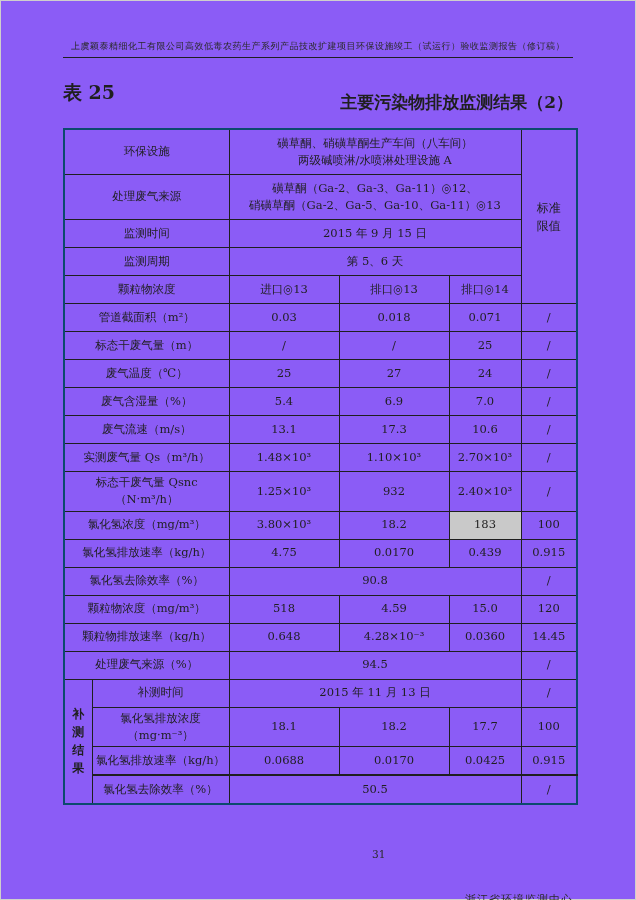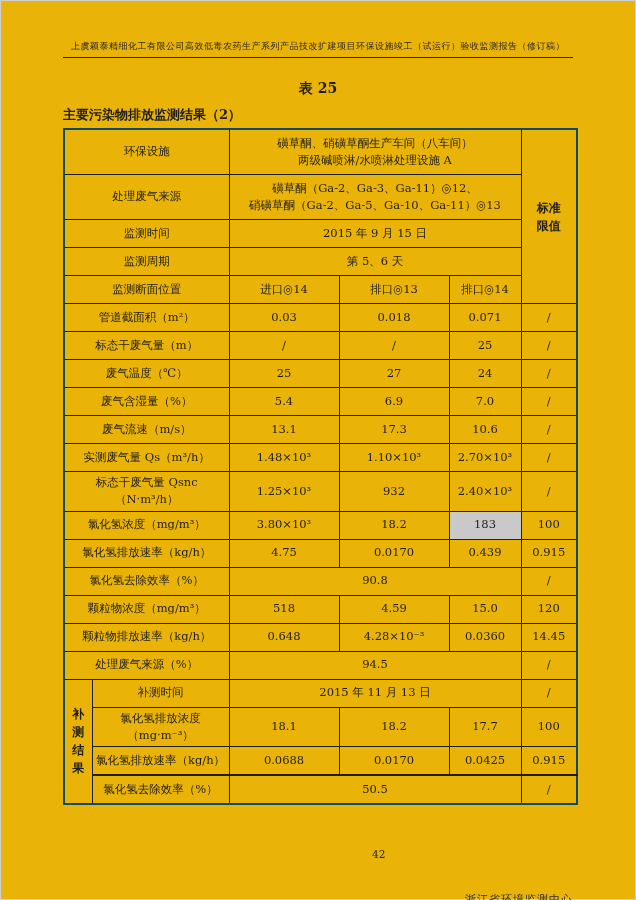--- a/index.html
+++ b/index.html
@@ -1,61 +1,61 @@
 <!DOCTYPE html>
 <html><head>
 <meta charset="utf-8">
 <style>
   html,body{margin:0;padding:0;background:#e8e8e6;}
   .page{
     position:relative;
     width:636px;height:900px;
-    background:#eab308;
+    background:#8b5cf6;
     box-shadow:0 0 0 1px #cfcfcd inset;
     font-family:"DejaVu Serif", serif;
     color:#1f1f1f;
     overflow:hidden;
   }
   .running-head{
     position:absolute;top:40px;left:63px;width:510px;
     font-size:9px;letter-spacing:0.5px;text-align:center;
     color:#2a2a2a;
     padding-bottom:4px;
     border-bottom:1.5px solid #1f1f1f;
     white-space:nowrap;overflow:hidden;
   }
   .title-line1{
     position:absolute;top:80px;left:63px;width:510px;
-    font-size:14px;font-weight:bold;
-    display:flex;justify-content:center;gap:34px;
+    font-size:19px;font-weight:bold;
+    display:flex;gap:34px;
     white-space:nowrap;
   }
   .title-line2{
-    position:absolute;top:106px;left:63px;width:510px;
-    font-size:13px;font-weight:bold;text-align:left;
+    position:absolute;top:91px;left:63px;width:510px;
+    font-size:17px;font-weight:bold;text-align:right;
   }
   table.rpt{
     position:absolute;top:128px;left:63px;
     width:513px;
     border-collapse:collapse;
     table-layout:fixed;
     font-size:11.5px;
   }
   table.rpt td{
     border:1px solid #1f1f1f;
     text-align:center;
     vertical-align:middle;
     padding:2px 3px;
     line-height:1.5;
     overflow:hidden;
   }
   table.rpt{border:2px solid #0c4a6e;}
   td.lbl{font-size:11.5px;}
   td.lim{font-size:11.5px;}
-  td.limhead{font-weight:bold;white-space:pre-line;font-size:12px;}
+  td.limhead{font-weight:normal;white-space:pre-line;font-size:12px;}
   td.side{font-weight:bold;font-size:12px;line-height:1.9;padding:0 4px;}
   td.hl{background:#c9c9c9;margin-left:8px;}
   td.b{font-weight:normal;}
   tr.h27 td{height:23px;}
   tr.h44 td{height:40px;}
   tr.thickbot td{border-bottom:2.5px solid #1f1f1f;}
   .two-line{white-space:pre-line;margin-left:40px;}
   .footer-page{
     position:absolute;top:848px;left:372px;
     font-size:10.5px;color:#2a2a2a;
@@ -101,22 +101,22 @@
       </tr>
       <tr class="h27">
         <td class="lbl" colspan="2">监测时间</td>
         <td colspan="3">2015 年 9 月 15 日</td>
       </tr>
       <tr class="h27">
         <td class="lbl" colspan="2">监测周期</td>
         <td colspan="3">第 5、6 天</td>
       </tr>
       <tr class="h27">
-        <td class="lbl" colspan="2">监测断面位置</td>
-        <td>进口◎14</td>
+        <td class="lbl" colspan="2">颗粒物浓度</td>
+        <td>进口◎13</td>
         <td>排口◎13</td>
         <td>排口◎14</td>
       </tr>
 
       <tr class="h27">
         <td class="lbl" colspan="2">管道截面积（m²）</td>
         <td>0.03</td>
         <td>0.018</td>
         <td>0.071</td>
         <td class="lim">/</td>
@@ -226,16 +226,16 @@
         <td class="lim b">0.915</td>
       </tr>
       <tr class="h27">
         <td class="lbl">氯化氢去除效率（%）</td>
         <td colspan="3">50.5</td>
         <td class="lim">/</td>
       </tr>
     </tbody>
   </table>
 
-  <div class="footer-page">42</div>
+  <div class="footer-page">31</div>
   <div class="footer-org">浙江省环境监测中心</div>
 
 </div>
 
 </body></html>

